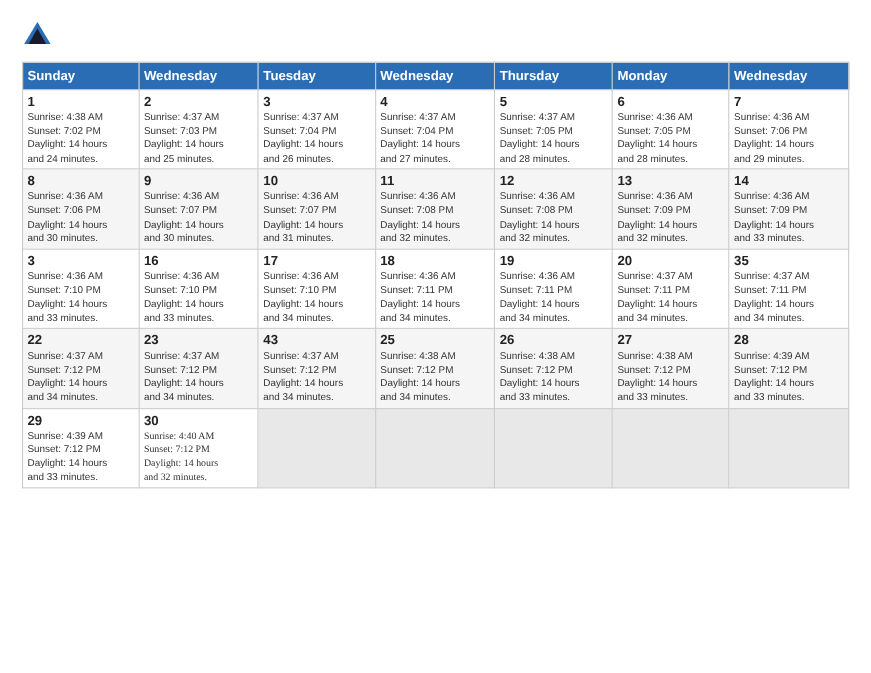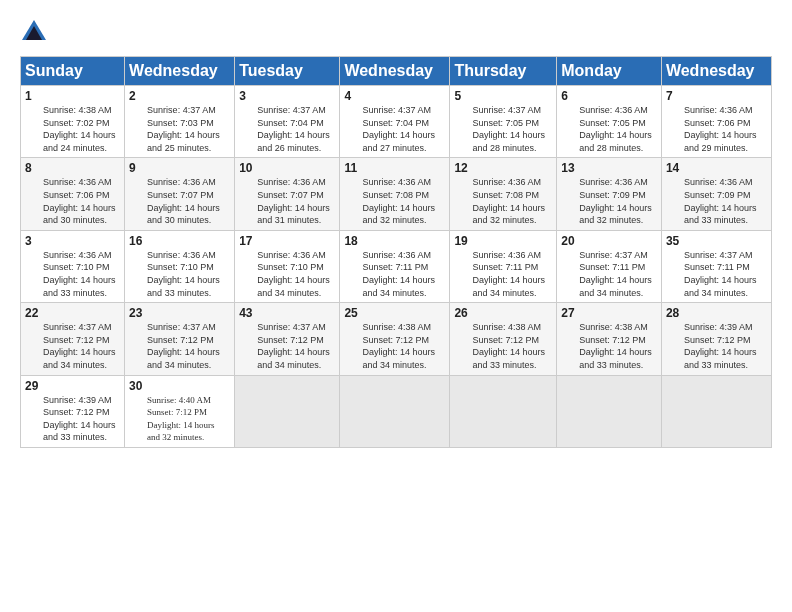--- a/index.html
+++ b/index.html
@@ -58,21 +58,21 @@
       font-size: 13px;
       color: #333;
     }
     .calendar {
       width: 100%;
       border-collapse: collapse;
     }
     .calendar th {
       background: #2a6db5;
       color: #fff;
-      font-size: 16px;
+      font-size: 12px;
       font-weight: bold;
       padding: 5px 4px;
       text-align: left;
       border: 1px solid #ccc;
     }
     .calendar td {
       border: 1px solid #ccc;
       vertical-align: top;
       padding: 3px 4px;
       width: 113px;
@@ -90,21 +90,20 @@
     .day-num {
       font-size: 12px;
       font-weight: bold;
       display: block;
       margin-bottom: 1px;
     }
     .day-info {
       font-size: 9px;
       line-height: 1.4;
       color: #333;
-      margin-left: 18px;
     }
     .empty-cell {
       background: #e8e8e8 !important;
     }
   </style>
 </head>
 <body>
 
 <div class="page">
   <div class="header">

